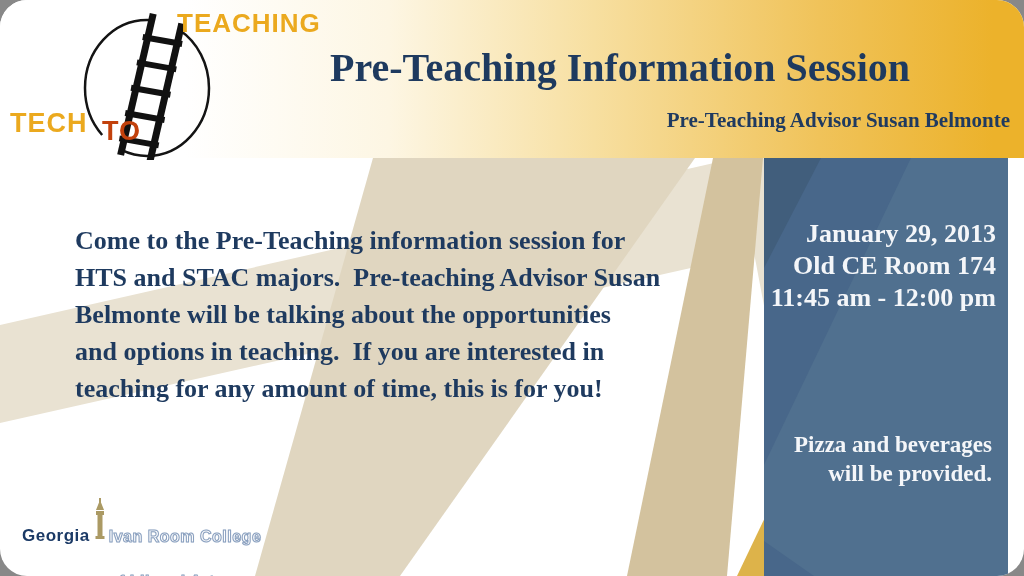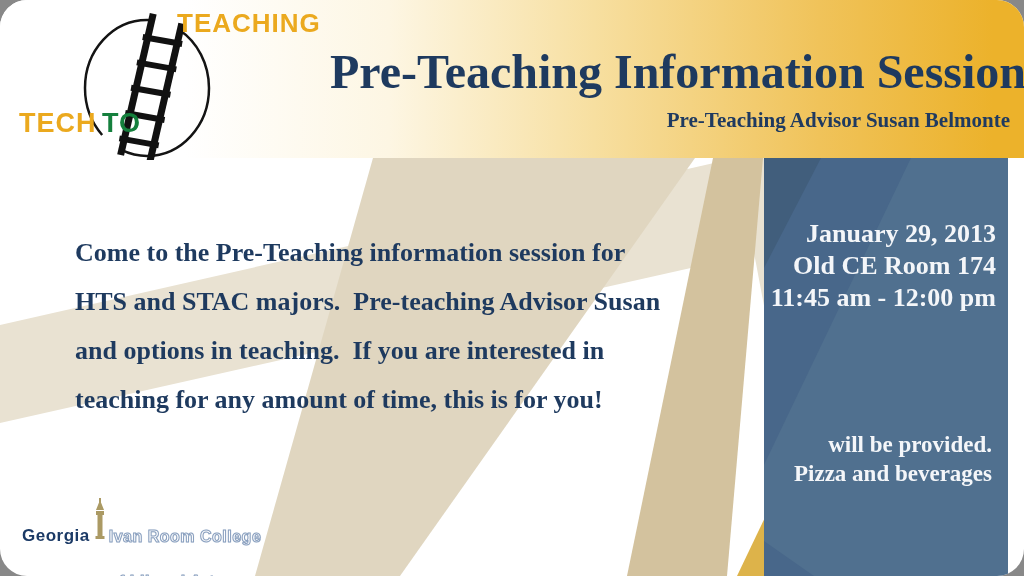--- a/index.html
+++ b/index.html
@@ -10,38 +10,38 @@
   }
   svg{display:block;}
   .stripes{position:absolute;left:0;top:0;z-index:0;}
   
   .header-band{
     position:absolute;left:0;top:0;width:1024px;height:158px;z-index:2;
     background:linear-gradient(to right,#ffffff 0%,#ffffff 18%,#fdf6e3 38%,#f7dfa0 58%,#f0c35a 80%,#ecb22b 97%);
   }
   .page-title{
     position:absolute;left:330px;top:44px;width:660px;z-index:3;
-    text-align:left;font-size:48px;font-weight:bold;color:#1e3a5f;letter-spacing:0px;white-space:pre;
+    text-align:left;font-size:40px;font-weight:bold;color:#1e3a5f;letter-spacing:0px;white-space:pre;
   }
   .page-subtitle{
     position:absolute;right:14px;top:108px;z-index:3;
     font-size:21px;font-weight:bold;color:#1f3a60;white-space:pre;
   }
   
   .ttt-logo{position:absolute;left:0;top:0;width:330px;height:160px;z-index:3;}
   .ttt-word{position:absolute;font-family:"Liberation Sans","DejaVu Sans",sans-serif;font-weight:bold;white-space:pre;}
   .ttt-teaching{left:177px;top:8px;font-size:26px;color:#eba91e;letter-spacing:1px;}
-  .ttt-tech{left:19px;top:108px;font-size:27px;color:#eba91e;letter-spacing:1px;}
-  .ttt-to{left:102px;top:108px;font-size:27px;color:#15803d;letter-spacing:1px;}
+  .ttt-tech{left:10px;top:108px;font-size:27px;color:#eba91e;letter-spacing:1px;}
+  .ttt-to{left:102px;top:116px;font-size:27px;color:#c2410c;letter-spacing:1px;}
   
   .body-copy{
     position:absolute;left:75px;top:222px;width:680px;z-index:2;
     font-size:26px;font-weight:bold;color:#1e3a5f;line-height:37px;
   }
-  .body-copy .line{white-space:pre;margin-top:12px;}
+  .body-copy .line{white-space:pre;}
   
   .event-sidebar{
     position:absolute;left:764px;top:158px;width:244px;height:418px;z-index:2;
     background:#50708f;overflow:hidden;
   }
   .sidebar-shards{position:absolute;left:0;top:0;}
   .event-block1{
     position:absolute;right:12px;top:60px;width:230px;text-align:right;
     color:#f4f6f9;font-weight:bold;font-size:26px;line-height:32px;
   }
@@ -97,38 +97,39 @@
     <div class="ttt-word ttt-tech">TECH</div>
     <div class="ttt-word ttt-to">TO</div>
   </div>
 
   <div class="page-title">Pre-Teaching Information Session</div>
   <div class="page-subtitle">Pre-Teaching Advisor Susan Belmonte</div>
 
   <div class="body-copy">
     <div class="line">Come to the Pre-Teaching information session for</div>
     <div class="line">HTS and STAC majors.  Pre-teaching Advisor Susan</div>
+    <div class="line">Belmonte will be talking about the opportunities</div>
     <div class="line">and options in teaching.  If you are interested in</div>
     <div class="line">teaching for any amount of time, this is for you!</div>
   </div>
 
   <div class="event-sidebar">
     <svg class="sidebar-shards" width="244" height="418" viewBox="0 0 244 418">
       <polygon points="0,0 147,0 0,307" fill="#48678a"></polygon>
       <polygon points="0,0 57,0 0,110" fill="#415e7c"></polygon>
       <polygon points="0,383 50,418 0,418" fill="#48678a"></polygon>
     </svg>
     <div class="event-block1">
       <div>January 29, 2013</div>
       <div>Old CE Room 174</div>
       <div>11:45 am - 12:00 pm</div>
     </div>
     <div class="event-block2">
+      <div>Pizza and beverages</div>
       <div>will be provided.</div>
-      <div>Pizza and beverages</div>
     </div>
   </div>
 
   <div class="gt-logo">
     <div class="gt-name">
       <div>Georgia</div>
       
     </div>
     <svg class="gt-tower" width="12" height="46" viewBox="0 0 12 46">
       <line x1="6" y1="2" x2="6" y2="14" stroke="#ab9a64" stroke-width="2"></line>

